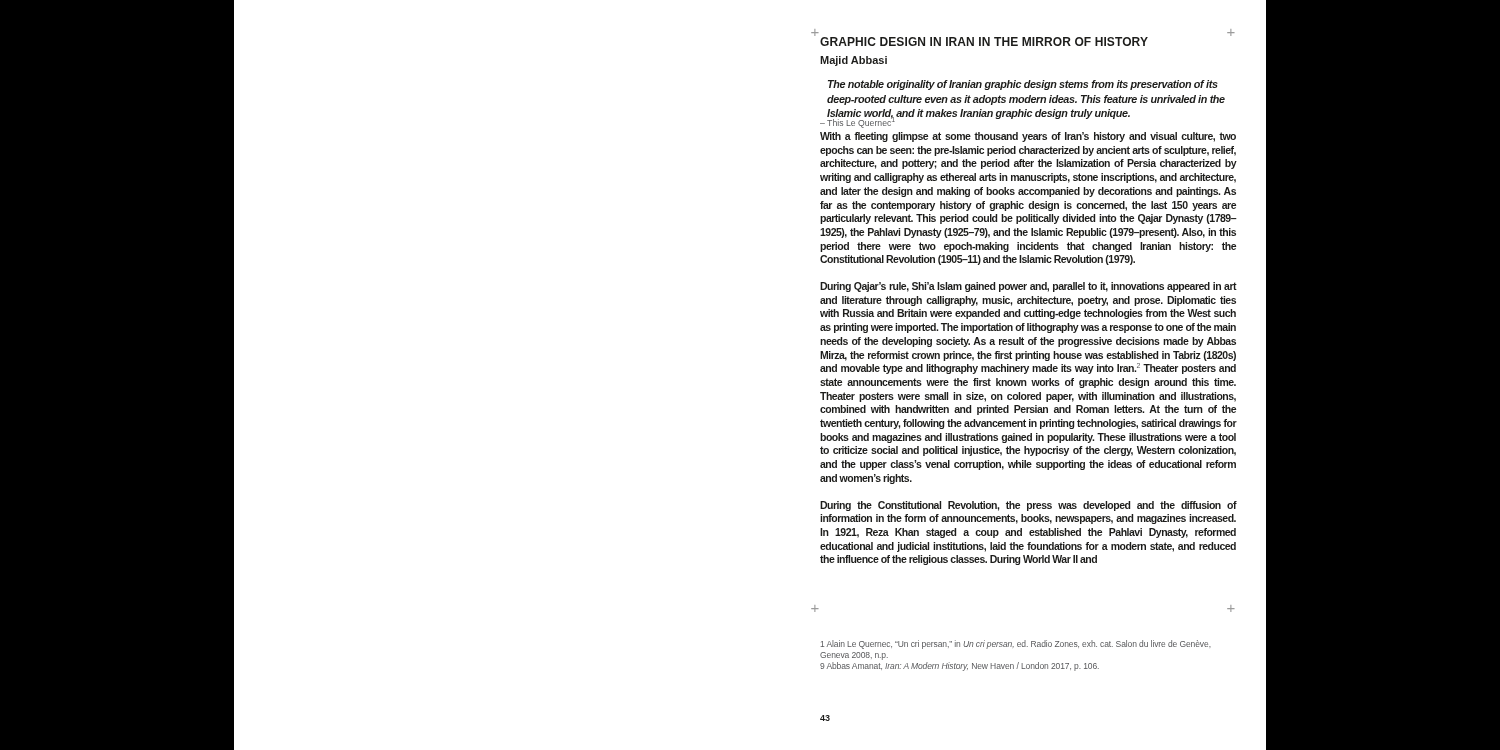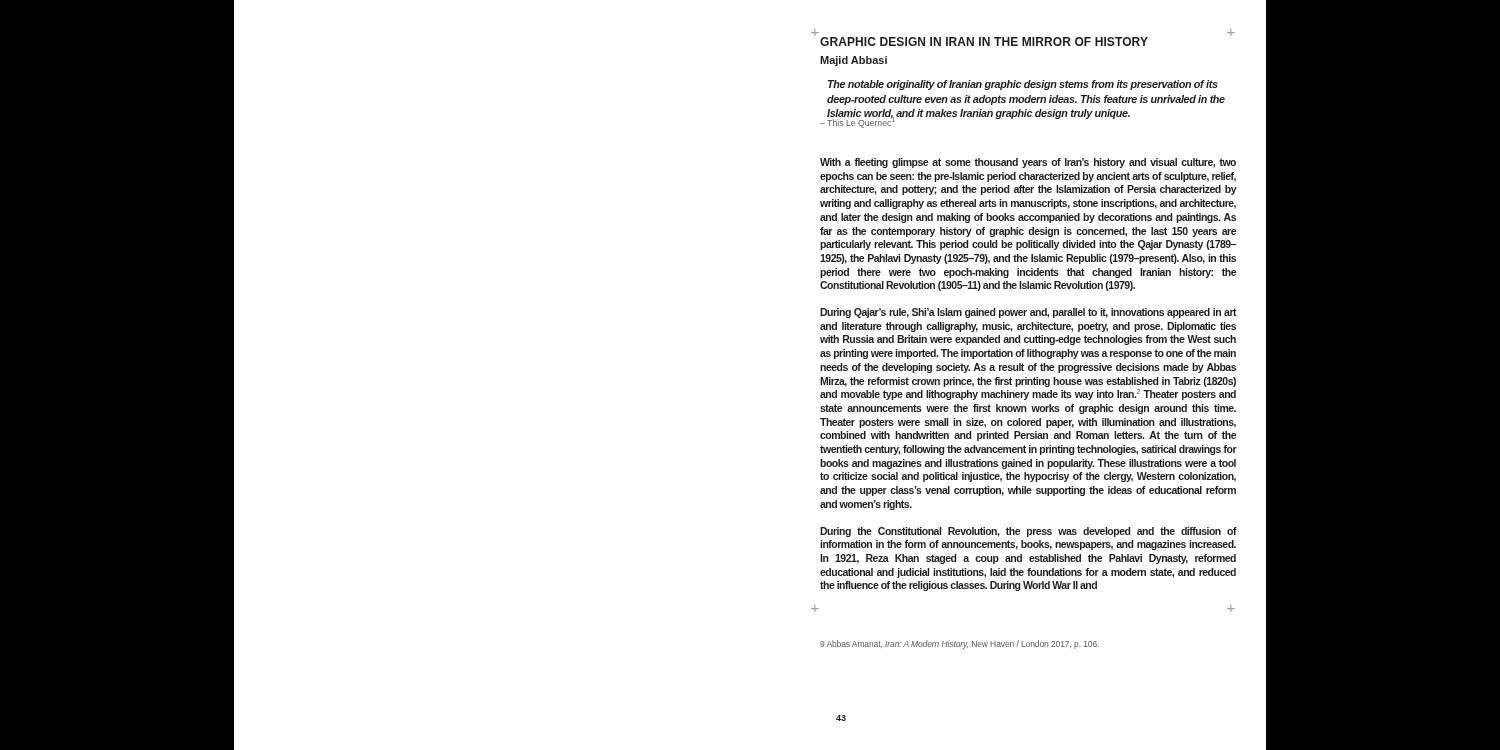--- a/index.html
+++ b/index.html
@@ -75,21 +75,21 @@
     position: absolute;
     left: 0;
     top: 82px;
     font-size: 8.7px;
     font-weight: 400;
     color: #58595b;
   }
   .body-copy {
     position: absolute;
     left: 0;
-    top: 120px;
+    top: 94px;
     width: 416px;
   }
   .body-copy p {
     margin: 0 0 13px 0;
     font-size: 10.5px;
     font-weight: 700;
     line-height: 13.7px;
     letter-spacing: -0.5px;
     text-align: justify;
   }
@@ -114,21 +114,20 @@
   }
   .footnotes .italic { font-style: italic; }
   .footnotes p { margin: 0; }
   .page-number {
     position: absolute;
     left: 0;
     top: 677px;
     font-size: 9px;
     font-weight: 700;
     color: #1d1d1b;
-    margin-left: 16px;
   }
 </style>
 </head>
 <body>
 
 <div class="stage">
   <div class="book-page">
 
     <span class="crop-mark crop-tl">+</span>
     <span class="crop-mark crop-tr">+</span>
@@ -145,20 +144,21 @@
 
       <div class="epigraph-attribution"><span>– This Le Quernec</span><sup class="fn-ref">1</sup></div>
 
       <div class="body-copy">
         <p>With a fleeting glimpse at some thousand years of Iran’s history and visual culture, two epochs can be seen: the pre-Islamic period characterized by ancient arts of sculpture, relief, architecture, and pottery; and the period after the Islamization of Persia characterized by writing and calligraphy as ethereal arts in manuscripts, stone inscriptions, and architecture, and later the design and making of books accompanied by decorations and paintings. As far as the contemporary history of graphic design is concerned, the last 150 years are particularly relevant. This period could be politically divided into the Qajar Dynasty (1789–1925), the Pahlavi Dynasty (1925–79), and the Islamic Republic (1979–present). Also, in this period there were two epoch-making incidents that changed Iranian history: the Constitutional Revolution (1905–11) and the Islamic Revolution (1979).</p>
         <p><span>During Qajar’s rule, Shi’a Islam gained power and, parallel to it, innovations appeared in art and literature through calligraphy, music, architecture, poetry, and prose. Diplomatic ties with Russia and Britain were expanded and cutting-edge technologies from the West such as printing were imported. The importation of lithography was a response to one of the main needs of the developing society. As a result of the progressive decisions made by Abbas Mirza, the reformist crown prince, the first printing house was established in Tabriz (1820s) and movable type and lithography machinery made its way into Iran.</span><sup class="fn-ref">2</sup><span> Theater posters and state announcements were the first known works of graphic design around this time. Theater posters were small in size, on colored paper, with illumination and illustrations, combined with handwritten and printed Persian and Roman letters. At the turn of the twentieth century, following the advancement in printing technologies, satirical drawings for books and magazines and illustrations gained in popularity. These illustrations were a tool to criticize social and political injustice, the hypocrisy of the clergy, Western colonization, and the upper class’s venal corruption, while supporting the ideas of educational reform and women’s rights.</span></p>
         <p>During the Constitutional Revolution, the press was developed and the diffusion of information in the form of announcements, books, newspapers, and magazines increased. In 1921, Reza Khan staged a coup and established the Pahlavi Dynasty, reformed educational and judicial institutions, laid the foundations for a modern state, and reduced the influence of the religious classes. During World War II and</p>
       </div>
 
       <div class="footnotes">
+        <p><span>1 Alain Le Quernec, “Un cri persan,” in </span><span class="italic">Un cri persan,</span><span> ed. Radio Zones, exh. cat. Salon du livre de Genève,</span><br><span>Geneva 2008, n.p.</span></p>
         <p><span>9 Abbas Amanat, </span><span class="italic">Iran: A Modern History,</span><span> New Haven / London 2017, p. 106.</span></p>
       </div>
 
       <div class="page-number">43</div>
 
     </div>
   </div>
 </div>
 
 </body></html>

